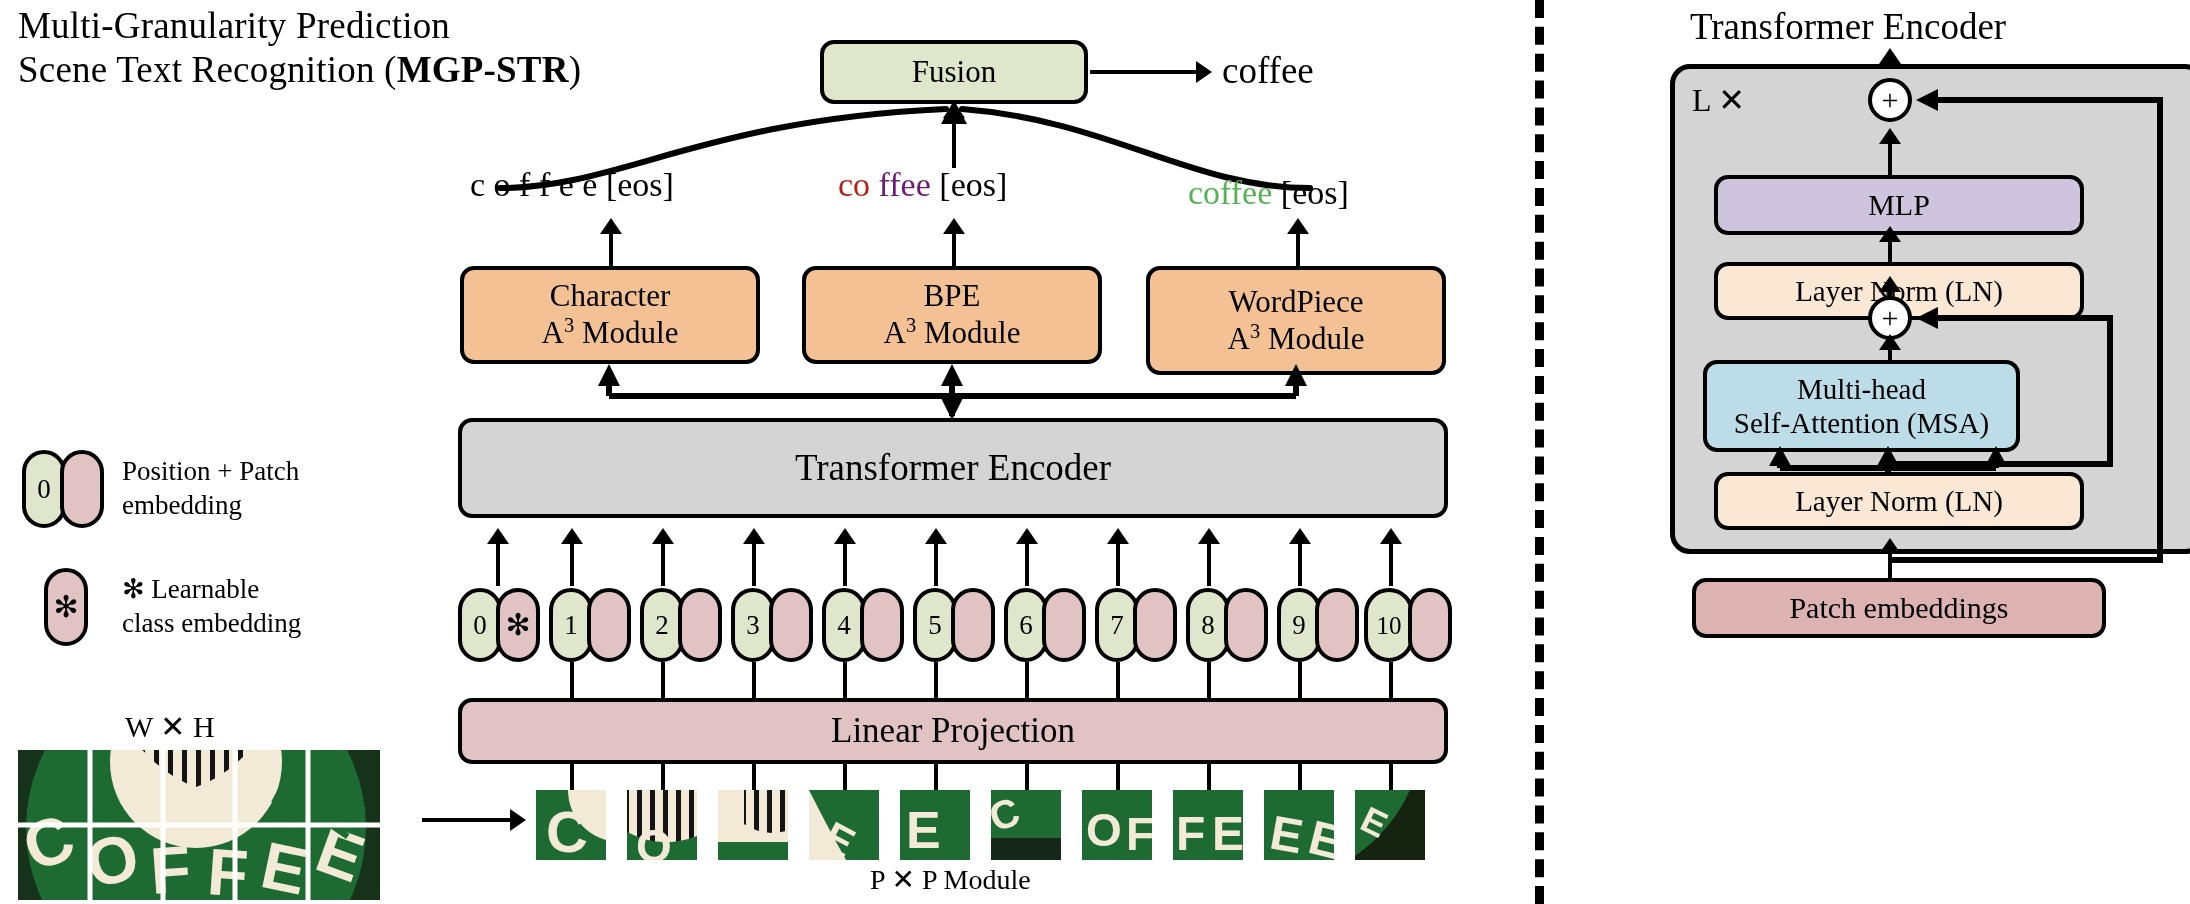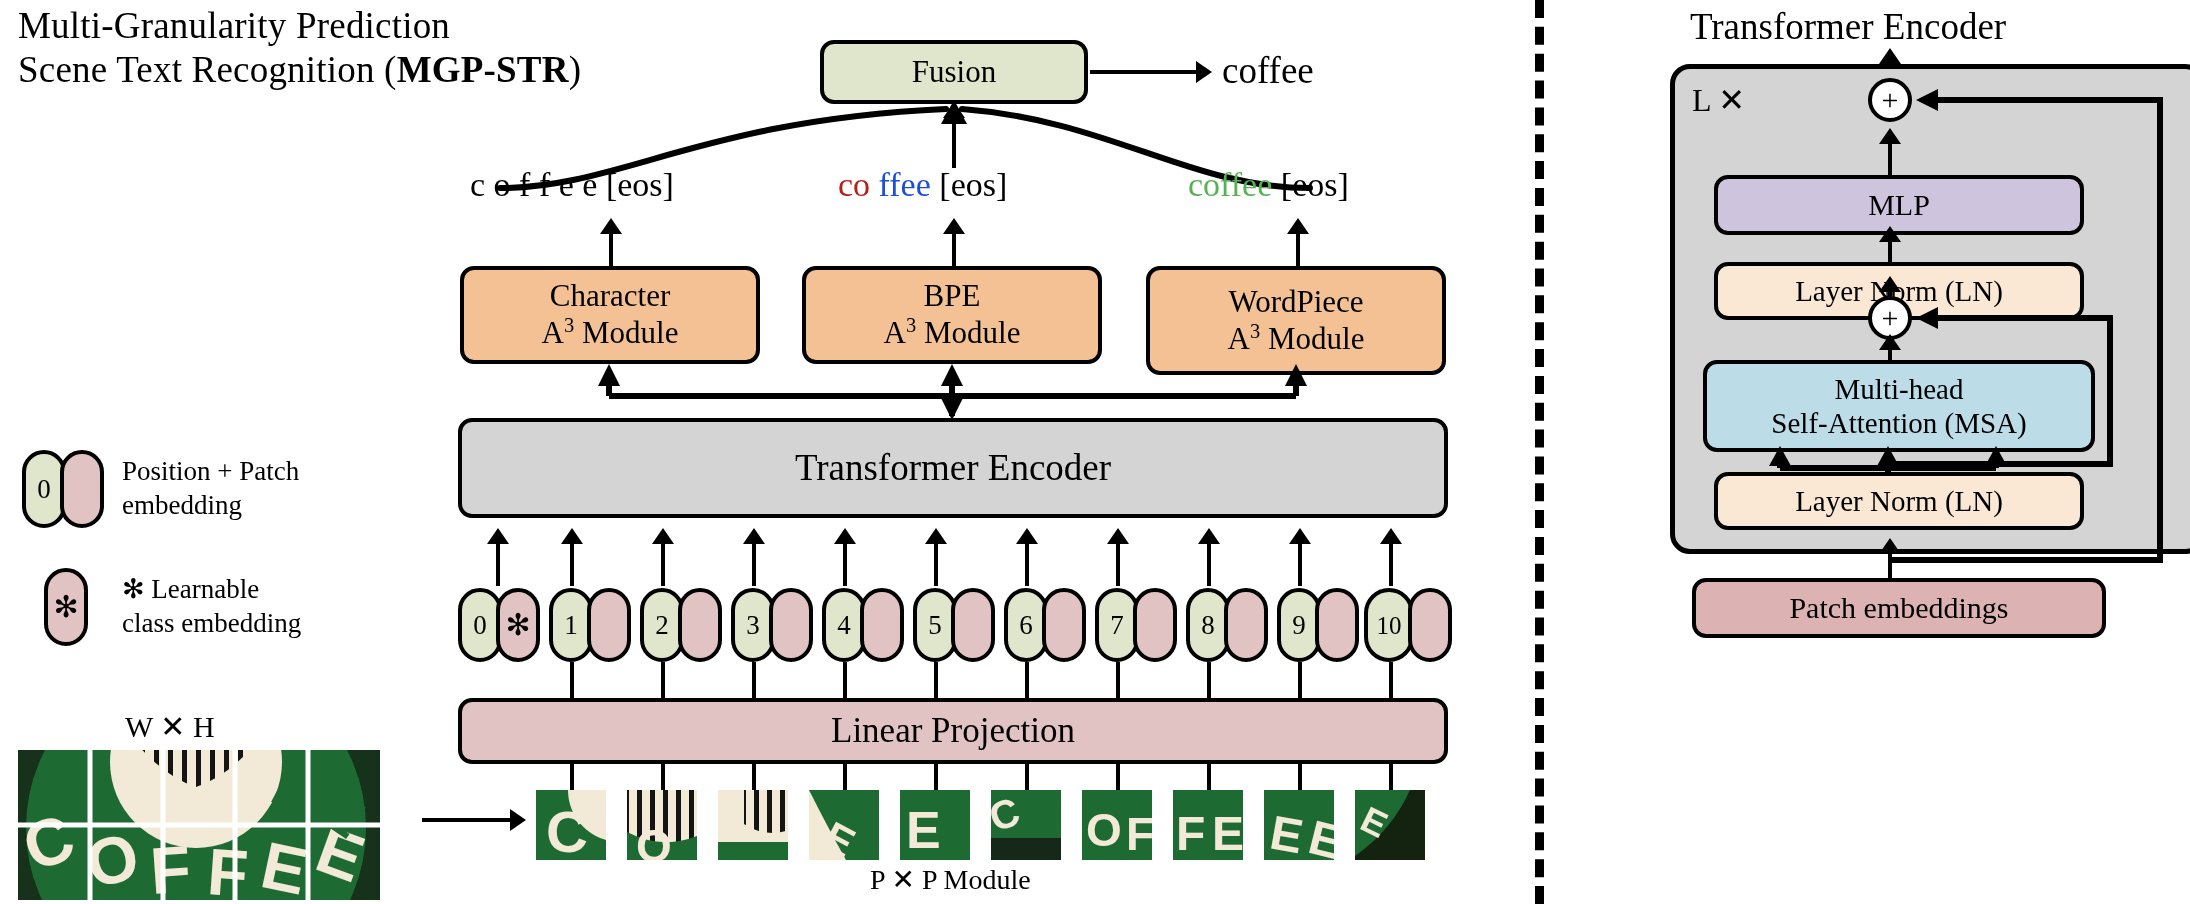--- a/index.html
+++ b/index.html
@@ -49,21 +49,21 @@
 
   
   .pred {
     position: absolute;
     font-size: 34px;
     white-space: nowrap;
     line-height: 1;
   }
   .c-black  { color: #000000; }
   .c-red    { color: #b52018; }
-  .c-blue   { color: #1d4ed8; }
+  .c-blue   { color: #701a75; }
   .c-green  { color: #55b255; }
 
   
   .legend-text {
     position: absolute;
     font-size: 27px;
     line-height: 33px;
     white-space: nowrap;
   }
 
@@ -160,21 +160,21 @@
 
   <div class="vline" style="left:952px; top:112px; height:56px;"></div>
   <div class="arrowup" style="left:943px; top:102px;"></div>
 
   <div class="pred" style="left:470px; top:168px;">
     <span class="c-black">c o f f e e </span><span class="c-black">[eos]</span>
   </div>
   <div class="pred" style="left:838px; top:168px;">
     <span class="c-red">co </span><span class="c-blue">ffee </span><span class="c-black">[eos]</span>
   </div>
-  <div class="pred" style="left:1188px; top:168px;text-align:right;">
+  <div class="pred" style="left:1188px; top:176px;text-align:right;">
     <span class="c-green">coffee </span><span class="c-black">[eos]</span>
   </div>
 
   <div class="vline" style="left:609px; top:228px; height:40px;"></div>
   <div class="arrowup" style="left:600px; top:218px;"></div>
   <div class="vline" style="left:952px; top:228px; height:40px;"></div>
   <div class="arrowup" style="left:943px; top:218px;"></div>
   <div class="vline" style="left:1296px; top:228px; height:40px;"></div>
   <div class="arrowup" style="left:1287px; top:218px;"></div>
 
@@ -511,21 +511,21 @@
   <div class="vline" style="left:1888px; top:236px; height:28px;"></div>
   <div class="arrowup" style="left:1879px; top:226px;"></div>
 
   <div class="plusnode" style="left:1868px; top:296px;">
     <span>+</span>
   </div>
 
   <div class="vline" style="left:1888px; top:286px; height:14px;"></div>
   <div class="arrowup" style="left:1879px; top:276px;"></div>
 
-  <div class="box two-line" style="left:1703px; top:360px; width:392px; height:92px; background:#bcdce8; font-size:29px;">
+  <div class="box two-line" style="left:1703px; top:360px; width:317px; height:92px; background:#bcdce8; font-size:29px;">
     <div>Multi-head</div>
     <div>Self-Attention (MSA)</div>
   </div>
 
   <div class="vline" style="left:1888px; top:344px; height:18px;"></div>
   <div class="arrowup" style="left:1879px; top:334px;"></div>
 
   <div class="box" style="left:1714px; top:472px; width:370px; height:58px; background:#fae8d5; font-size:29px;">
     <span>Layer Norm (LN)</span>
   </div>

